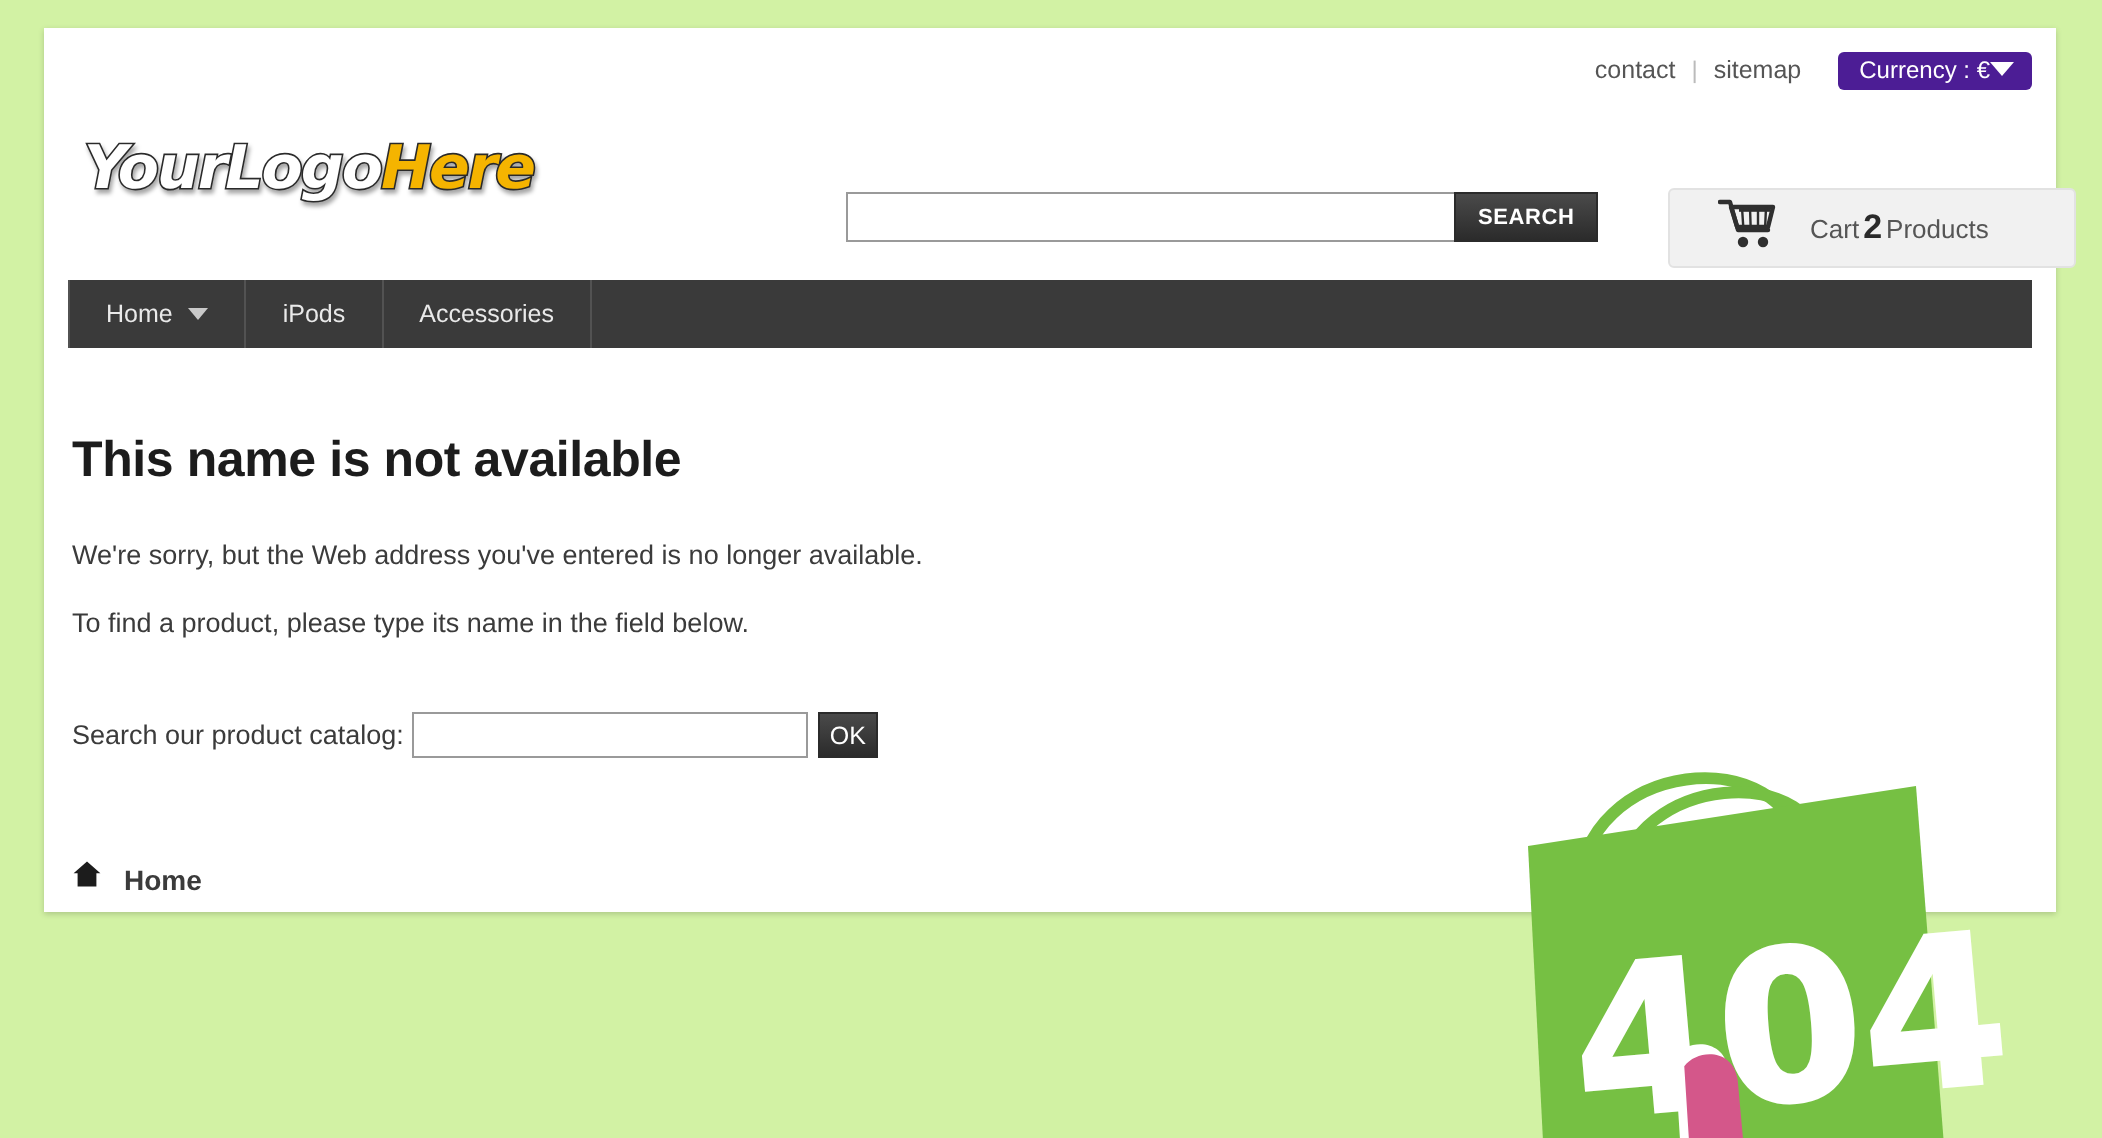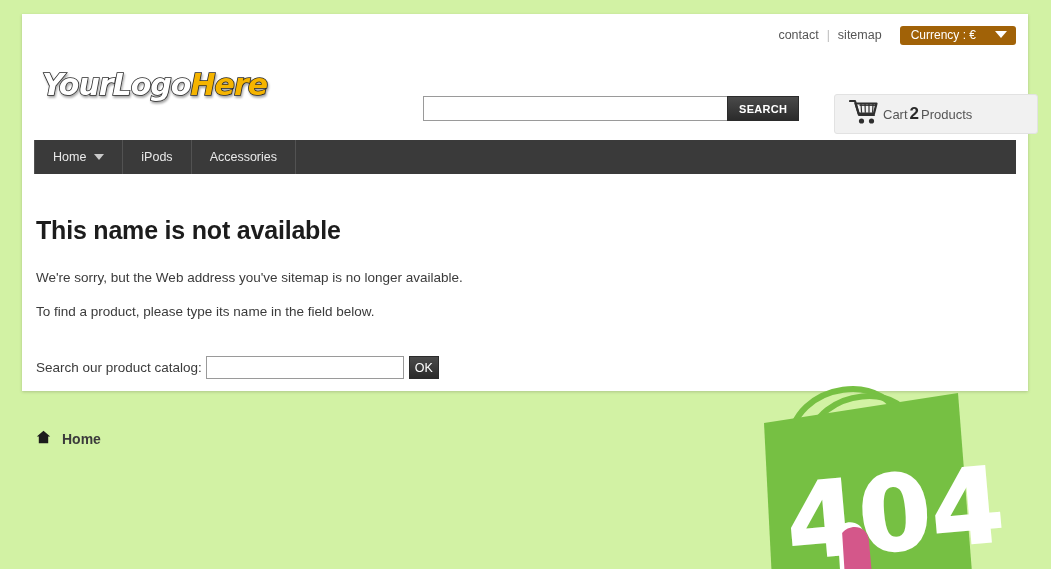--- a/index.html
+++ b/index.html
@@ -13,21 +13,21 @@
     font-family: "Liberation Sans", sans-serif;
     overflow: hidden;
   }
 
   
   #page {
     position: absolute;
     left: 22px;
     top: 14px;
     width: 1006px;
-    height: 377px;
+    height: 442px;
     background: #ffffff;
     box-shadow: 0 1px 3px rgba(0,0,0,0.18);
   }
 
   
   #utility-bar {
     position: absolute;
     right: 12px;
     top: 10px;
     height: 22px;
@@ -39,28 +39,28 @@
   }
   #utility-bar a {
     color: #555;
     text-decoration: none;
   }
   .util-sep {
     color: #bbb;
     font-size: 12px;
   }
   #currency-select {
-    background: #a16207;
+    background: #4c1d95;
     color: #fff;
     font-size: 12px;
     padding: 3px 9px 4px 11px;
     border-radius: 3px;
     display: flex;
     align-items: center;
-    gap: 19px;
+    gap: 0;
     margin-left: 10px;
     line-height: 1;
     cursor: pointer;
   }
   .caret-down {
     width: 0; height: 0;
     border-left: 6px solid transparent;
     border-right: 6px solid transparent;
     border-top: 7px solid #ffffff;
     display: inline-block;
@@ -132,22 +132,22 @@
     left: 812px;
     top: 50px;
     width: 204px;
     height: 40px;
     box-sizing: border-box;
     background: #f1f1f1;
     border: 1px solid #e2e2e2;
     border-radius: 3px;
     display: flex;
     align-items: center;
-    padding: 0 14px;
-    gap: 4px;
+    padding: 0 24px;
+    gap: 16px;
     cursor: pointer;
   }
   #cart-label {
     font-size: 13px;
     color: #555;
     white-space: nowrap;
   }
   #cart-label .cart-count {
     font-size: 17px;
     font-weight: bold;
@@ -361,21 +361,21 @@
     </div>
     <div class="nav-item">
       <span>Accessories</span>
     </div>
   </div>
 
   <div id="content">
 
     <div id="page-title">This name is not available</div>
 
-    <div class="body-line" id="body-line-1">We're sorry, but the Web address you've sitemap is no longer available.</div>
+    <div class="body-line" id="body-line-1">We're sorry, but the Web address you've entered is no longer available.</div>
     <div class="body-line" id="body-line-2">To find a product, please type its name in the field below.</div>
 
     <div id="catalog-row">
       <span id="catalog-label">Search our product catalog:</span>
       <input id="catalog-input" type="text" placeholder="" style="">
       <button id="catalog-ok">OK</button>
     </div>
 
     <div id="breadcrumb">
       <span>

